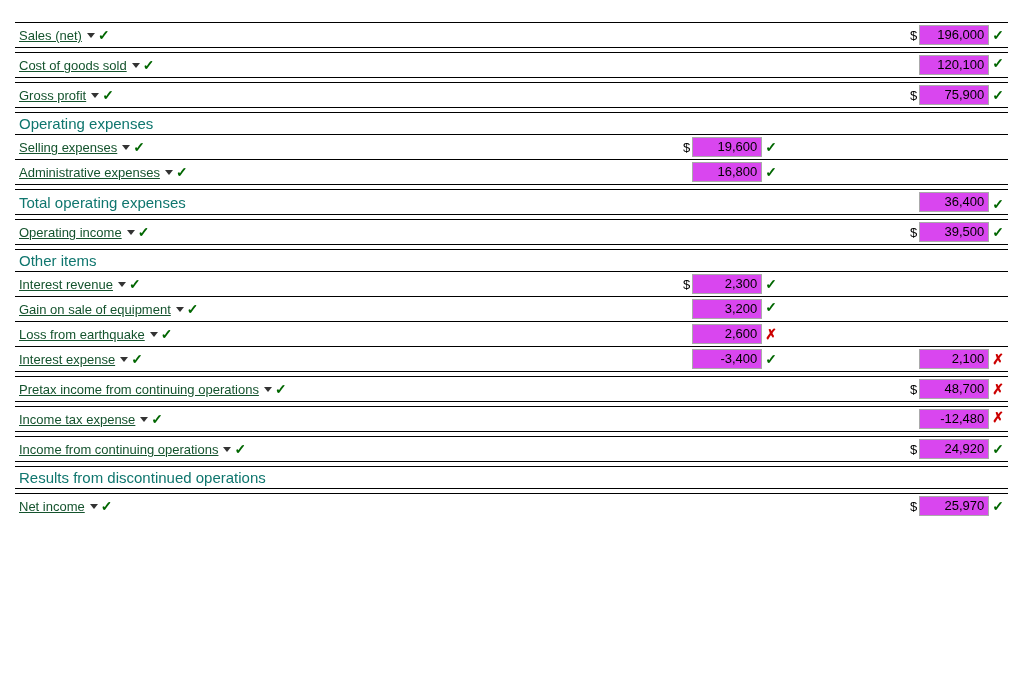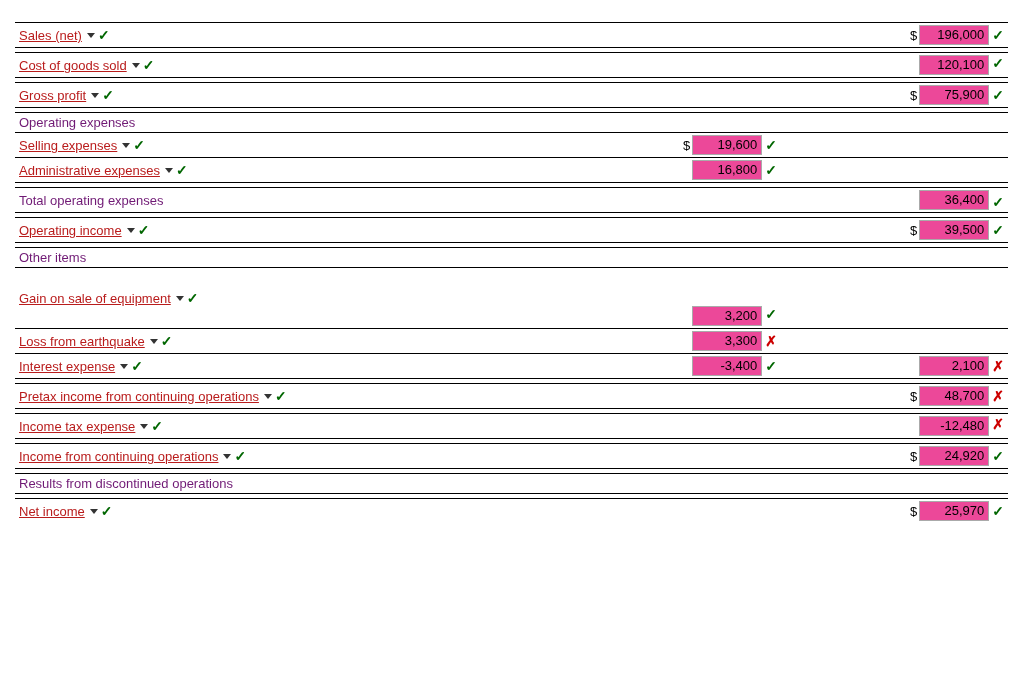--- a/index.html
+++ b/index.html
@@ -37,21 +37,21 @@
     .top-border td {
       border-top: 1px solid #000;
     }
     .label-cell {
       width: 380px;
     }
     .dropdown-trigger {
       display: inline-flex;
       align-items: center;
       gap: 2px;
-      color: #b91c1c;
+      color: #14532d;
       text-decoration: underline;
       cursor: pointer;
     }
     .arrow-down {
       display: inline-block;
       width: 0;
       height: 0;
       border-left: 4px solid transparent;
       border-right: 4px solid transparent;
       border-top: 5px solid #333;
@@ -71,29 +71,29 @@
       margin-left: 3px;
     }
     .input-box {
       border: 1px solid #aaa;
       padding: 1px 4px;
       text-align: right;
       font-size: 13px;
       width: 70px;
       height: 20px;
       display: inline-block;
-      background: #ec4899;
+      background: #d946ef;
     }
     .dollar-sign {
       font-size: 13px;
       margin-right: 2px;
     }
     .section-label {
-      font-size: 13px;
-      color: #701a75;
+      font-size: 15px;
+      color: #0f766e;
     }
     .indent1 { padding-left: 15px; }
     .spacer-row td { height: 4px; }
     .col-mid { width: 160px; text-align: right; }
     .col-right { width: 160px; text-align: right; }
   </style>
 </head>
 <body>
 
 <p class="required-label"></p>
@@ -193,31 +193,40 @@
       </tr>
       <tr class="spacer-row">
         <td colspan="3"></td>
       </tr>
       <tr>
         <td class="label-cell"><span class="section-label">Other items</span></td>
         <td class="col-mid"></td>
         <td class="col-right"></td>
       </tr>
       <tr>
+        <td class="label-cell indent1"><span class="dropdown-trigger">Interest revenue<span class="arrow-down"></span></span><span class="check-green">✓</span></td>
+        <td class="col-mid"><span style="display: inline-flex; align-items: center;">
+            <span class="dollar-sign">$</span>
+            <span class="input-box">2,300</span>
+            <span class="check-green">✓</span>
+          </span></td>
+        <td class="col-right"></td>
+      </tr>
+      <tr>
         <td class="label-cell indent1"><span class="dropdown-trigger">Gain on sale of equipment<span class="arrow-down"></span></span><span class="check-green">✓</span></td>
-        <td class="col-mid"><span style="display: inline-flex;  margin-top: 36px;">
+        <td class="col-mid"><span style="display: inline-flex; ">
             <span class="input-box">3,200</span>
             <span class="check-green">✓</span>
           </span></td>
         <td class="col-right"></td>
       </tr>
       <tr>
         <td class="label-cell indent1"><span class="dropdown-trigger">Loss from earthquake<span class="arrow-down"></span></span><span class="check-green">✓</span></td>
         <td class="col-mid"><span style="display: inline-flex; align-items: center;">
-            <span class="input-box">3,300</span>
+            <span class="input-box">2,600</span>
             <span class="check-red">✗</span>
           </span></td>
         <td class="col-right"></td>
       </tr>
       <tr>
         <td class="label-cell indent1"><span class="dropdown-trigger">Interest expense<span class="arrow-down"></span></span><span class="check-green">✓</span></td>
         <td class="col-mid"><span style="display: inline-flex; align-items: center;">
             <span class="input-box">-3,400</span>
             <span class="check-green">✓</span>
           </span></td>

